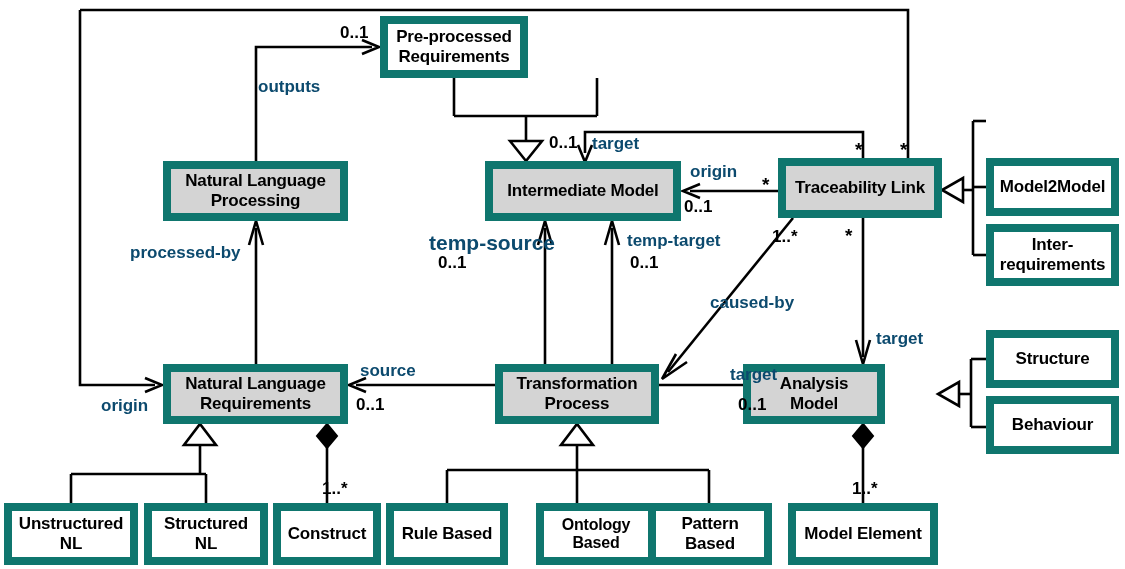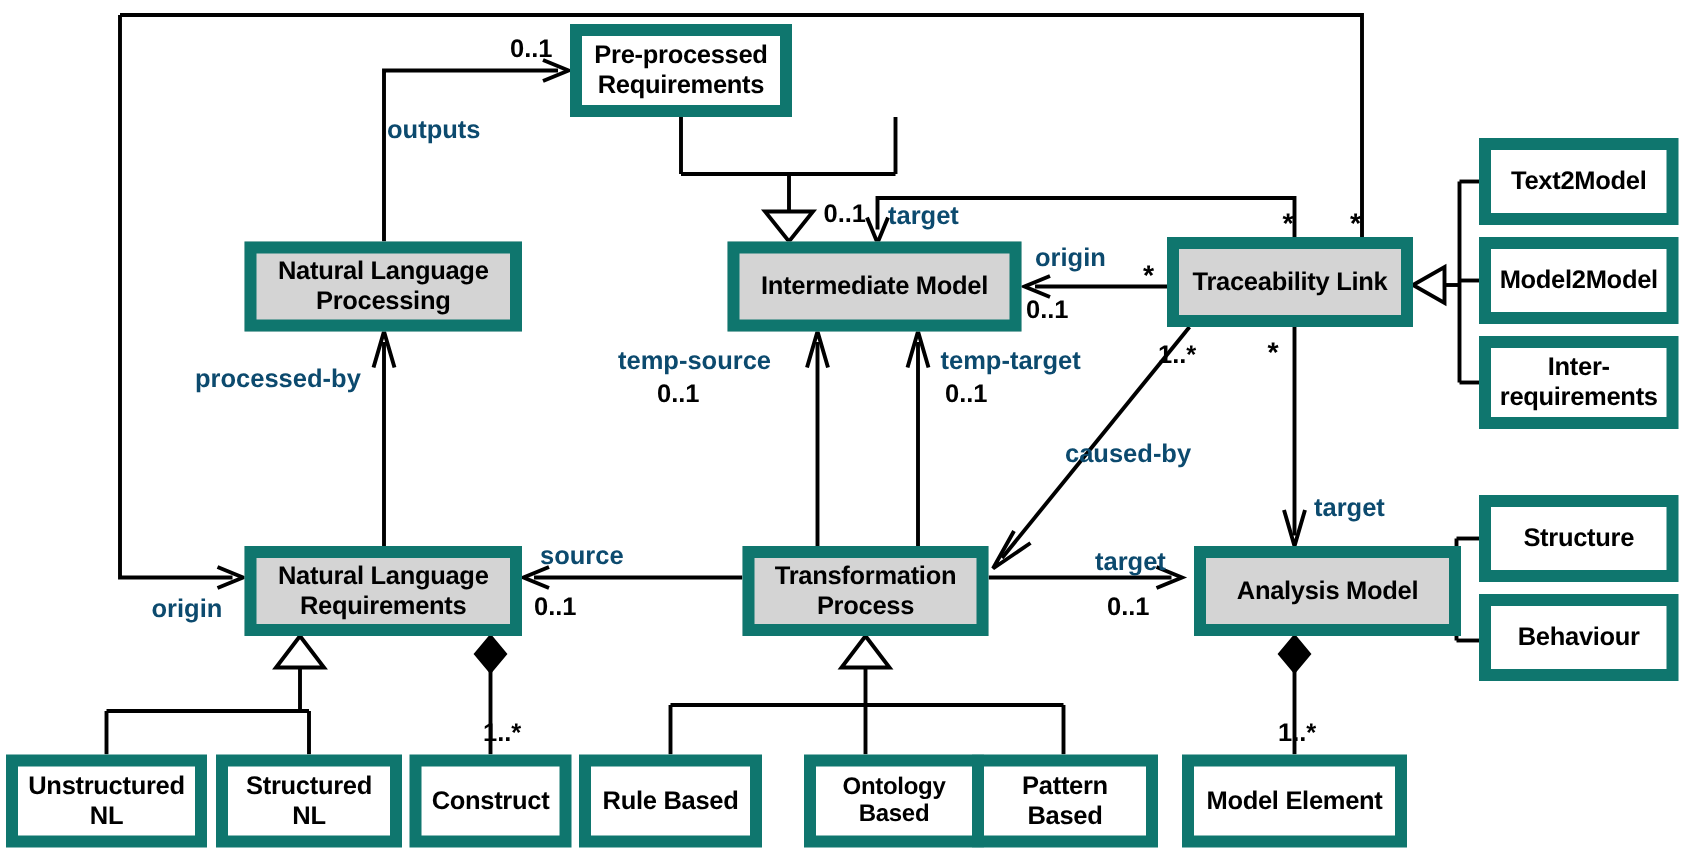--- a/index.html
+++ b/index.html
@@ -164,39 +164,36 @@
       <div class="node shaded" style="left: 163px; top: 161px; width: 185px; height: 60px; font-size: 17px;">
         <span class="label">Natural Language
 Processing</span>
       </div>
       <div class="node shaded" style="left: 485px; top: 161px; width: 196px; height: 60px; font-size: 17px;">
         <span class="label">Intermediate Model</span>
       </div>
       <div class="node shaded" style="left: 778px; top: 158px; width: 164px; height: 60px; font-size: 17px;">
         <span class="label">Traceability Link</span>
       </div>
-      <div class="node" style="left: 986px; top: 92px; width: 133px; height: 58px; font-size: 17px;">
-        <span class="label">Text2Model</span>
-      </div>
       <div class="node" style="left: 986px; top: 158px; width: 133px; height: 58px; font-size: 17px;">
         <span class="label">Model2Model</span>
       </div>
       <div class="node" style="left: 986px; top: 224px; width: 133px; height: 62px; font-size: 17px;">
         <span class="label">Inter-
 requirements</span>
       </div>
       <div class="node shaded" style="left: 163px; top: 364px; width: 185px; height: 60px; font-size: 17px;">
         <span class="label">Natural Language
 Requirements</span>
       </div>
       <div class="node shaded" style="left: 495px; top: 364px; width: 164px; height: 60px; font-size: 17px;">
         <span class="label">Transformation
 Process</span>
       </div>
-      <div class="node shaded" style="left: 796px; top: 364px; width: 178px; height: 60px; font-size: 17px;">
+      <div class="node shaded" style="left: 743px; top: 364px; width: 142px; height: 60px; font-size: 17px;">
         <span class="label">Analysis Model</span>
       </div>
       <div class="node" style="left: 986px; top: 330px; width: 133px; height: 58px; font-size: 17px;">
         <span class="label">Structure</span>
       </div>
       <div class="node" style="left: 986px; top: 396px; width: 133px; height: 58px; font-size: 17px;">
         <span class="label">Behaviour</span>
       </div>
       <div class="node" style="left: 4px; top: 503px; width: 134px; height: 62px; font-size: 17px;">
         <span class="label">Unstructured
@@ -221,21 +218,21 @@
 Based</span>
       </div>
       <div class="node" style="left: 788px; top: 503px; width: 150px; height: 62px; font-size: 17px;">
         <span class="label">Model Element</span>
       </div>
       <div class="edge-label" style="left: 258px; top: 78px; font-size: 17px;">outputs</div>
       <div class="edge-label" style="left: 130px; top: 244px; font-size: 17px;">processed-by</div>
       <div class="edge-label" style="left: 101px; top: 397px; font-size: 17px;">origin</div>
       <div class="edge-label" style="left: 592px; top: 135px; font-size: 17px;">target</div>
       <div class="edge-label" style="left: 690px; top: 163px; font-size: 17px;">origin</div>
-      <div class="edge-label" style="left: 412px; top: 232px; font-size: 17px;">temp-source</div>
+      <div class="edge-label" style="left: 429px; top: 232px; font-size: 21px;">temp-source</div>
       <div class="edge-label" style="left: 627px; top: 232px; font-size: 17px;">temp-target</div>
       <div class="edge-label" style="left: 710px; top: 294px; font-size: 17px;">caused-by</div>
       <div class="edge-label" style="left: 360px; top: 362px; font-size: 17px;">source</div>
       <div class="edge-label" style="left: 730px; top: 366px; font-size: 17px;">target</div>
       <div class="edge-label" style="left: 876px; top: 330px; font-size: 17px;">target</div>
       <div class="mult" style="left: 340px; top: 24px; font-size: 17px;">0..1</div>
       <div class="mult" style="left: 549px; top: 134px; font-size: 17px;">0..1</div>
       <div class="mult" style="left: 762px; top: 175px; font-size: 19px;">*</div>
       <div class="mult" style="left: 684px; top: 198px; font-size: 17px;">0..1</div>
       <div class="mult" style="left: 855px; top: 140px; font-size: 19px;">*</div>

